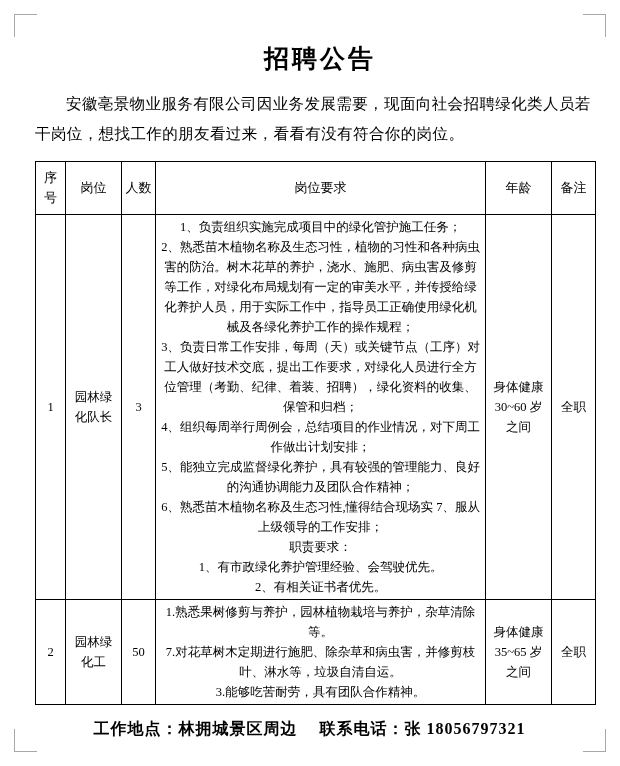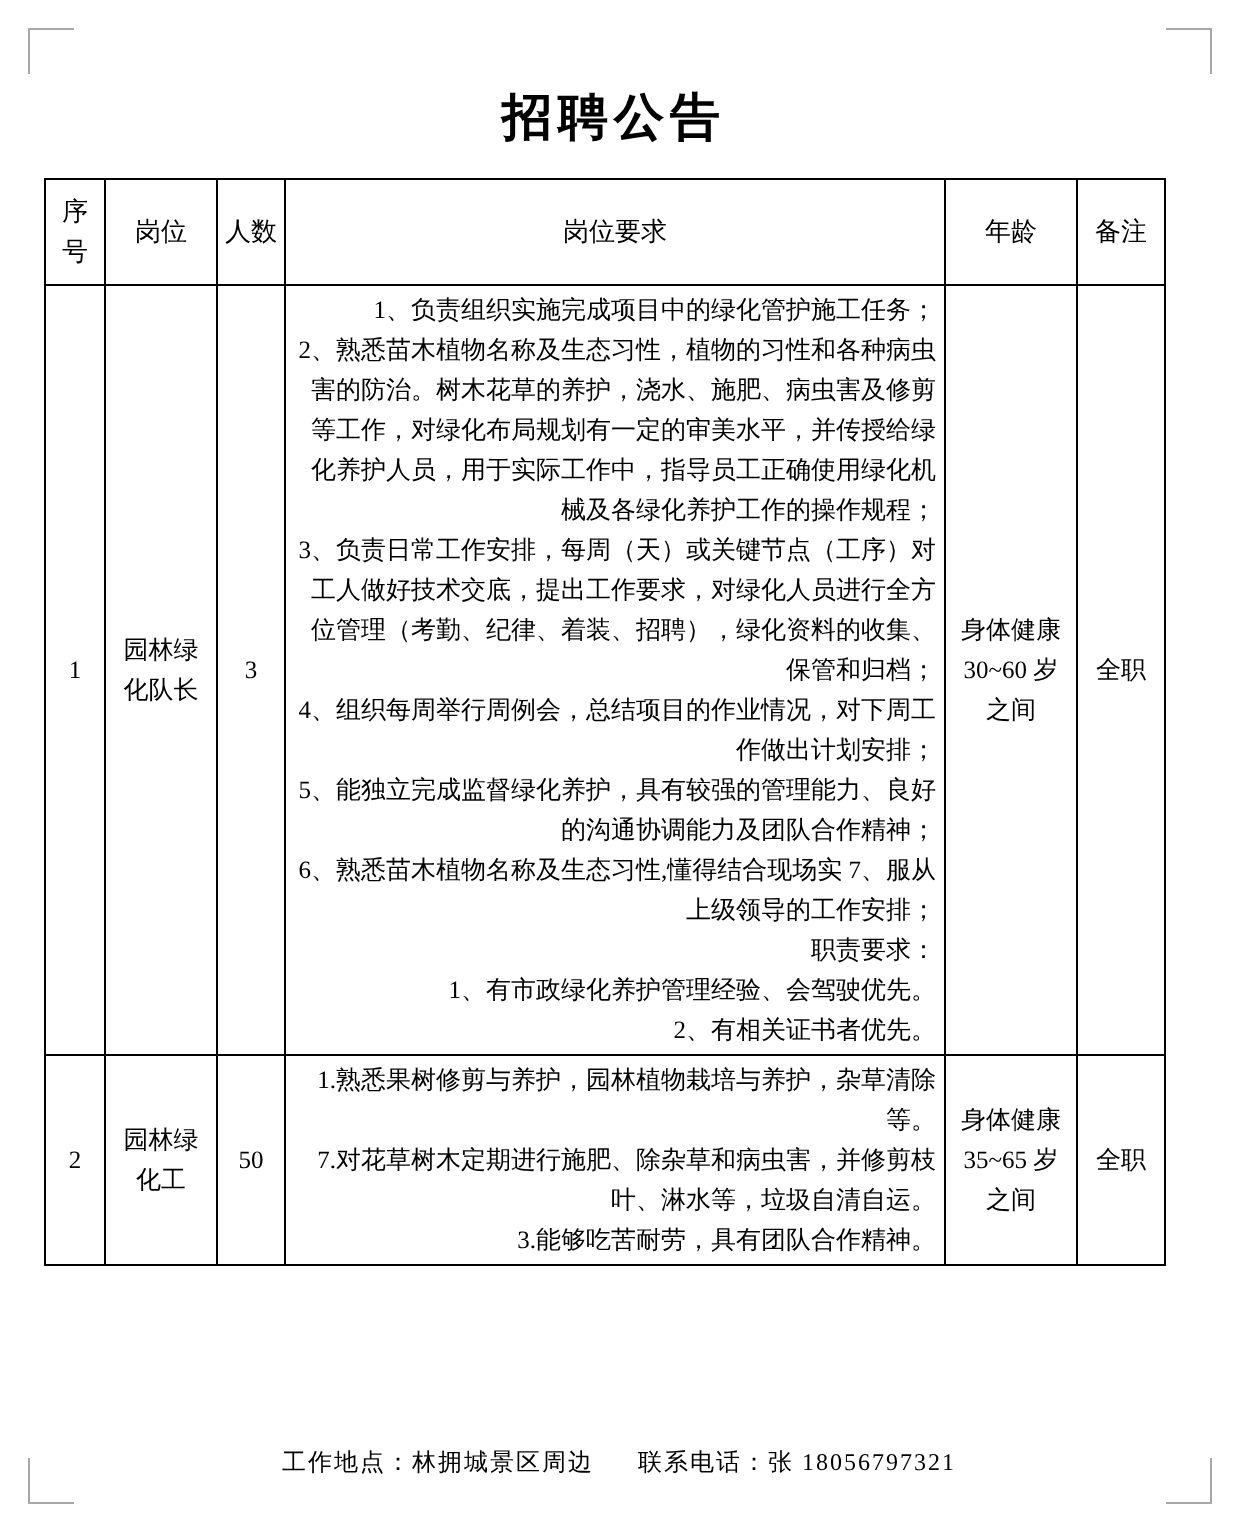--- a/index.html
+++ b/index.html
@@ -29,21 +29,21 @@
     width: 22px;
     height: 22px;
   }
   .crop.tl { top: 14px; left: 14px; border-width: 1px 0 0 1px; }
   .crop.tr { top: 14px; right: 14px; border-width: 1px 1px 0 0; }
   .crop.bl { bottom: 14px; left: 14px; border-width: 0 0 1px 1px; }
   .crop.br { bottom: 14px; right: 14px; border-width: 0 1px 1px 0; }
 
   .content {
     position: absolute;
-    left: 22px;
+    left: 35px;
     top: 30px;
     width: 570px;
   }
   .doc-title {
     text-align: center;
     font-size: 25px;
     font-weight: bold;
     letter-spacing: 3px;
     margin: 12px 0 14px 0;
     font-family: "Liberation Serif", "DejaVu Serif", serif;
@@ -75,51 +75,52 @@
   }
   .col-idx   { width: 30px; }
   .col-post  { width: 56px; }
   .col-num   { width: 34px; }
   .col-req   { width: 330px; }
   .col-age   { width: 66px; }
   .col-note  { width: 44px; }
 
   .c-center { text-align: center; }
   .req-cell {
-    text-align: right;
+    text-align: center;
     vertical-align: top;
     padding: 5px 6px 6px 6px;
     line-height: 20.5px;
   }
   .req-cell div { white-space: pre-wrap; }
   .vtext { text-align: center; line-height: 20px; }
 
   .footer {
     position: absolute;
     left: 25px;
     right: 26px;
     bottom: 26px;
     text-align: center;
-    font-size: 12px;
-    font-weight: normal;
+    font-size: 16px;
+    font-weight: bold;
     letter-spacing: 1px;
   }
   .footer .gap { display: inline-block; width: 22px; }
 </style>
 </head>
 <body>
 
 <div class="page">
   <div class="crop tl"></div>
   <div class="crop tr"></div>
   <div class="crop bl"></div>
   <div class="crop br"></div>
 
   <div class="content">
     <div class="doc-title">招聘公告</div>
+    <div class="intro">安徽亳景物业服务有限公司因业务发展需要，现面向社会招聘绿化类人员若干岗位，想找工作的朋友看过来，看看有没有符合你的岗位。</div>
 
     <table class="jobs">
       <colgroup>
         <col class="col-idx">
           <col class="col-post">
           <col class="col-num">
         <col class="col-req">
           <col class="col-age">
           <col class="col-note">
       </colgroup>

